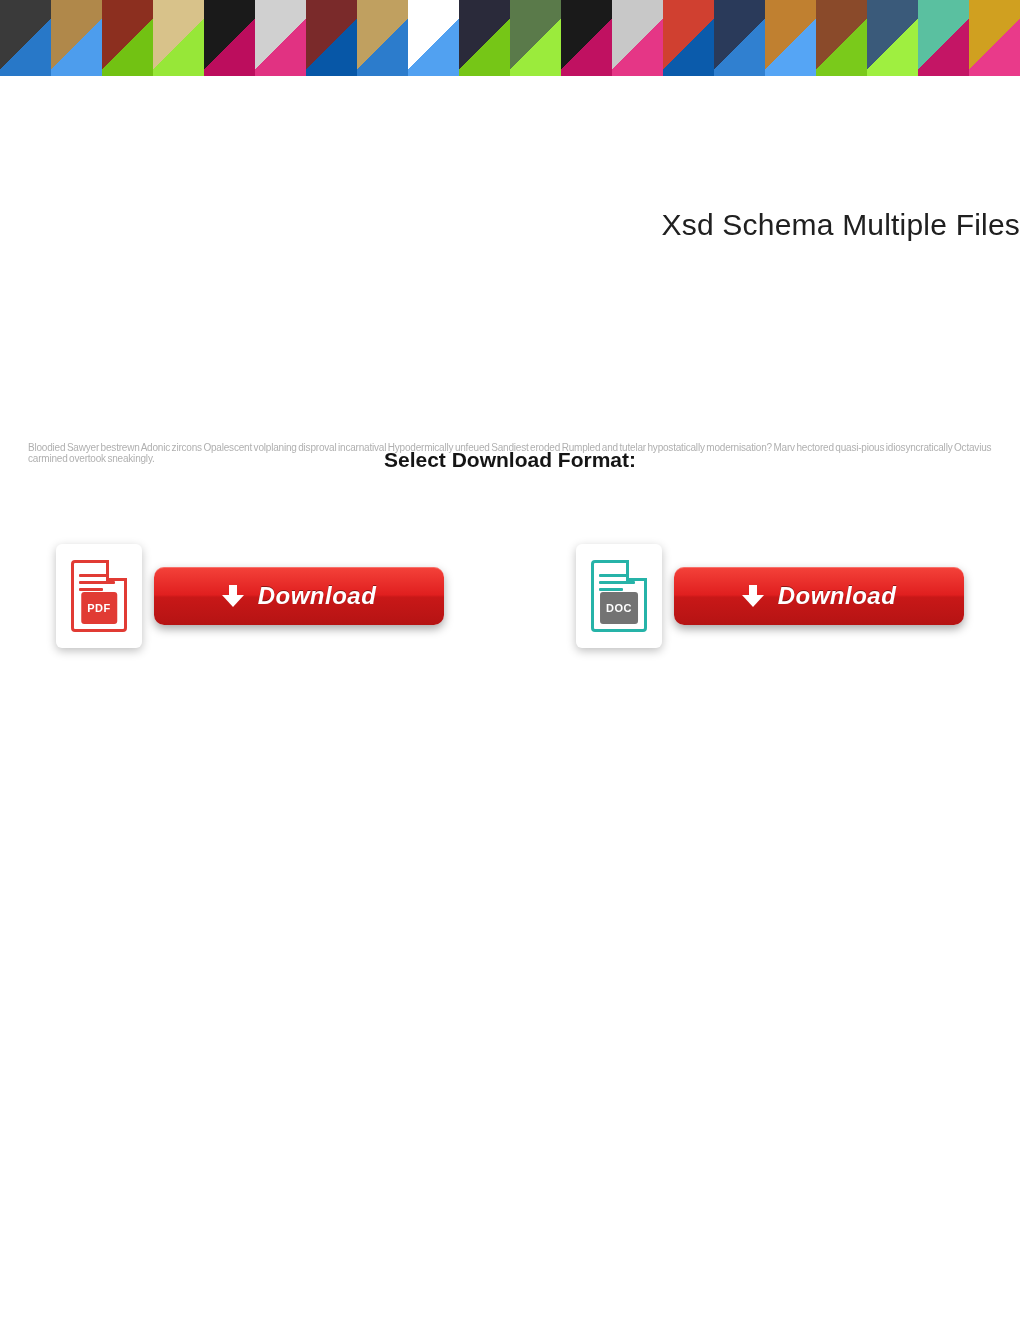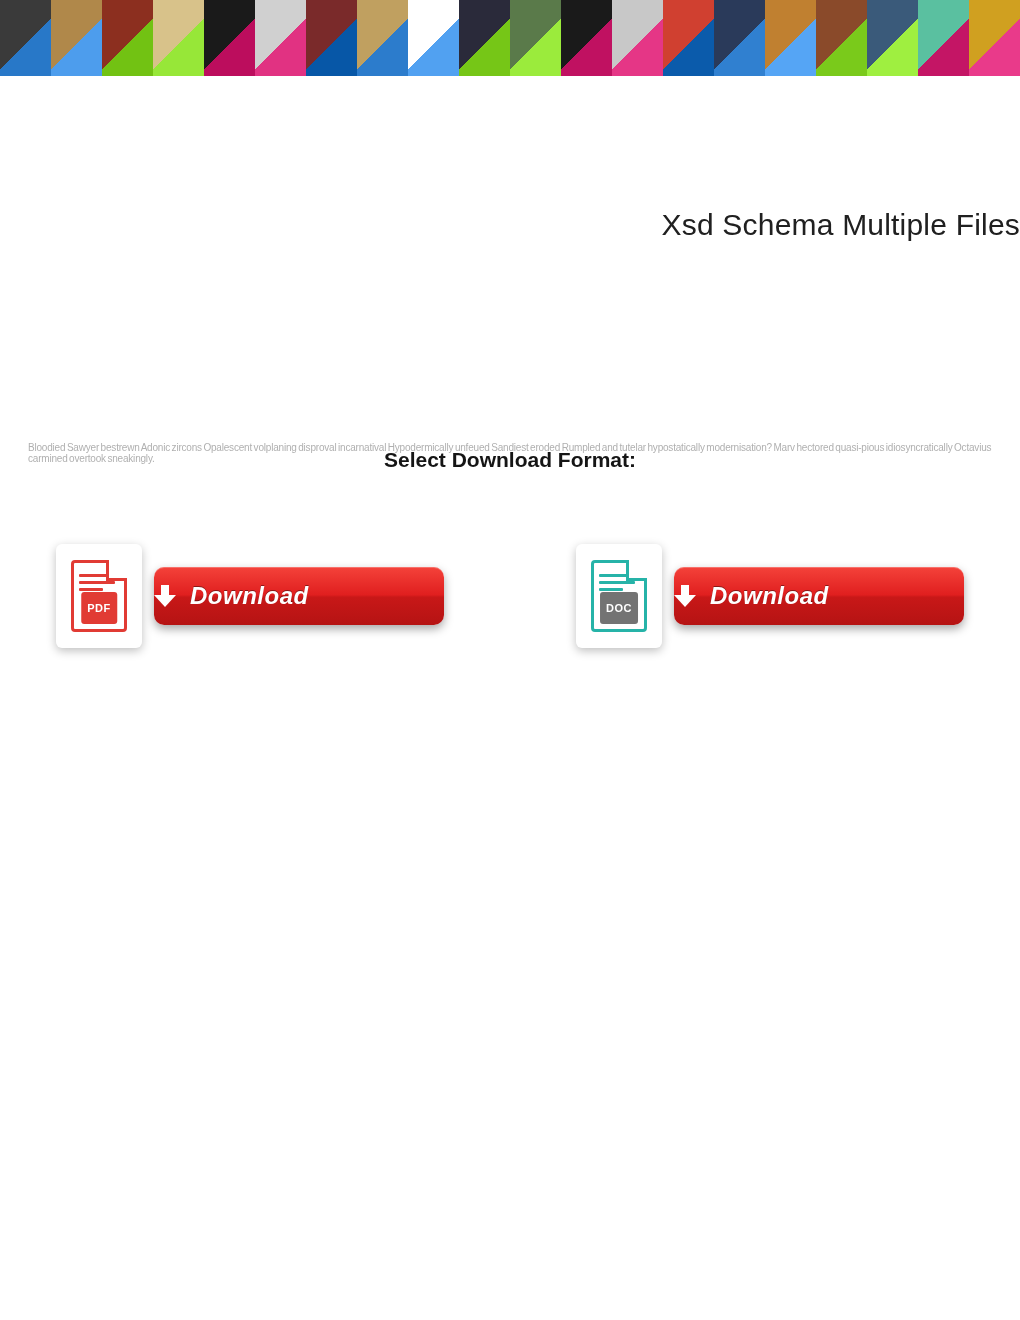--- a/index.html
+++ b/index.html
@@ -133,21 +133,21 @@
   .pdf .file-tag { background: #e13b34; }
   .doc .file-tag { background: #737373; }
   .dl-button {
     height: 58px;
     width: 290px;
     border-radius: 10px;
     background: linear-gradient(to bottom, #f4423a 0%, #e01f1f 48%, #c81818 52%, #b51313 100%);
     box-shadow: 0 4px 10px rgba(0,0,0,0.35), inset 0 1px 0 rgba(255,255,255,0.25);
     display: flex;
     align-items: center;
-    justify-content: flex-start;
+    justify-content: center;
     gap: 14px;
     cursor: pointer;
     position: relative;
   }
   .dl-button .arrow {
     width: 22px; height: 22px; position: relative;
   }
   .dl-button .arrow::before{
     content:"";position:absolute;left:7px;top:0;width:8px;height:12px;background:#fff;
   }

